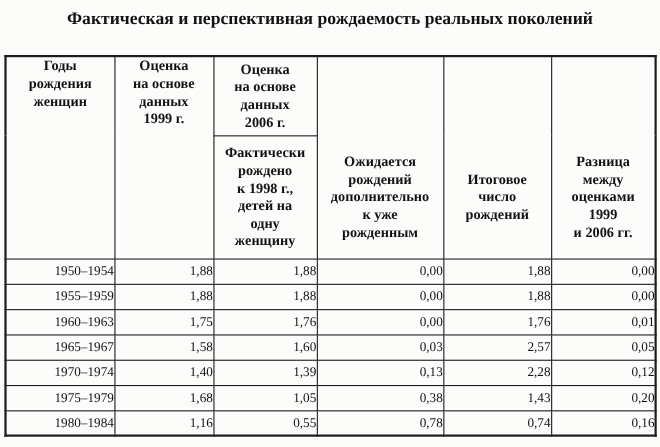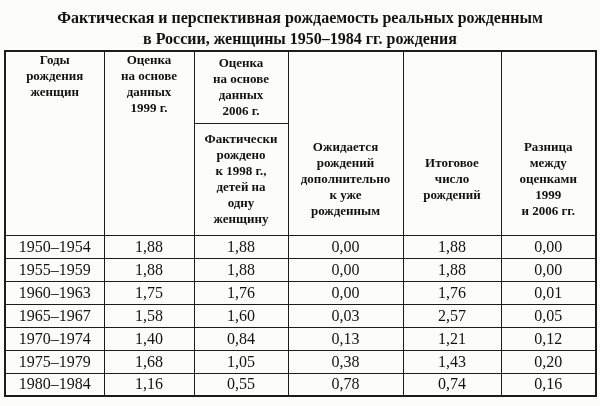--- a/index.html
+++ b/index.html
@@ -52,33 +52,33 @@
     position: absolute;
     bottom: 0; left: 0;
     width: 100%; height: 112px;
     display: flex;
     align-items: center;
     justify-content: center;
     white-space: pre-line;
   }
   
   tr.data td {
-    font-size: 16px;
+    font-size: 12px;
     height: 23px;
     vertical-align: middle;
+    text-align: right;
   }
   tr.hrow1 { height: 72px; }
   tr.hrow2 { height: 112px; }
 </style>
 </head>
 <body>
 
 <div class="title">
-  <div>Фактическая и перспективная рождаемость реальных рожденным</div>
-  <div>в России, женщины 1950–1984 гг. рождения</div>
+  <div>Фактическая и перспективная рождаемость реальных поколений</div>
 </div>
 
 <table class="fert">
   <colgroup>
     <col style="width:99px">
     <col style="width:90px">
     <col style="width:94px">
     <col style="width:115px">
     <col style="width:98px">
     <col style="width:95px">
@@ -153,23 +153,23 @@
       <td>1965–1967</td>
       <td>1,58</td>
       <td>1,60</td>
       <td>0,03</td>
       <td>2,57</td>
       <td>0,05</td>
     </tr>
     <tr class="data">
       <td>1970–1974</td>
       <td>1,40</td>
-      <td>0,84</td>
+      <td>1,39</td>
       <td>0,13</td>
-      <td>1,21</td>
+      <td>2,28</td>
       <td>0,12</td>
     </tr>
     <tr class="data">
       <td>1975–1979</td>
       <td>1,68</td>
       <td>1,05</td>
       <td>0,38</td>
       <td>1,43</td>
       <td>0,20</td>
     </tr>

